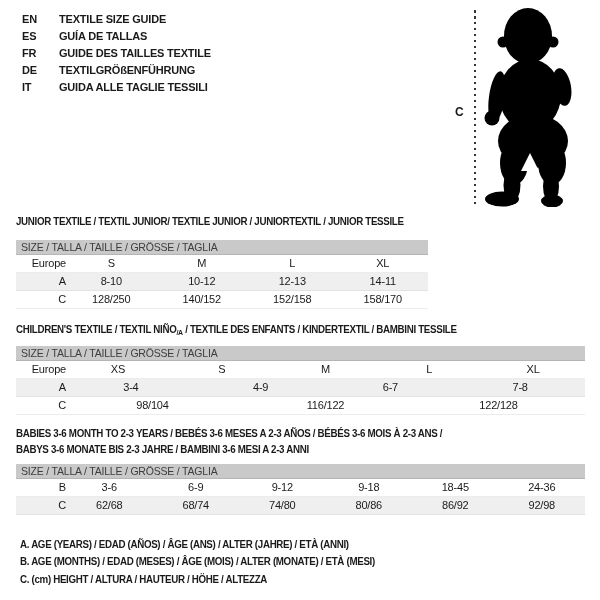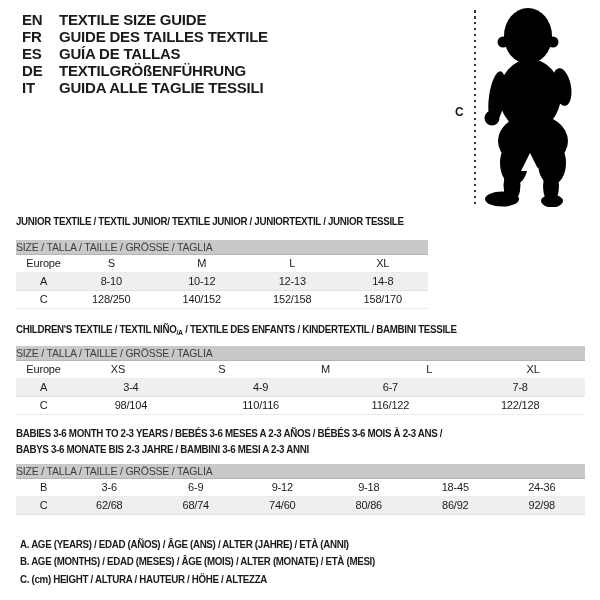--- a/index.html
+++ b/index.html
@@ -3,46 +3,46 @@
 <meta charset="utf-8">
 <style>
   html,body { margin:0; padding:0; }
   .page {
     position:relative; width:600px; height:600px; background:#ffffff;
     font-family:"Liberation Sans", sans-serif; color:#1a1a1a; overflow:hidden;
   }
 
   
   .lang-block { position:absolute; top:11px; left:22px; font-weight:bold;
-    font-size:15px; line-height:17px; letter-spacing:-0.2px; }
+    font-size:11px; line-height:17px; letter-spacing:-0.2px; }
   .lang-row { display:flex; }
   .lang-row .code { width:37px; flex:0 0 37px; }
 
   
   .measure-line { position:absolute; left:474px; top:10px; width:2px; height:196px;
     background:repeating-linear-gradient(to bottom,#333 0px,#333 2.5px,transparent 2.5px,transparent 6px); }
   .measure-label { position:absolute; left:455px; top:105px; font-weight:bold; font-size:12px; }
   .silhouette { position:absolute; left:483px; top:5px; }
 
   
   .tbl-title { position:absolute; left:16px; font-weight:bold; font-size:10.5px;
     letter-spacing:-0.35px; line-height:15.5px; white-space:nowrap;
     transform:scaleX(0.93); transform-origin:0 0; }
   .tbl-title .sub { font-size:7.5px; vertical-align:-2px; }
   #t3-title { white-space:normal; width:600px; }
   #t3-title span { display:block; }
 
   
   .size-table { position:absolute; left:16px; font-size:11px; letter-spacing:-0.2px; }
   .bar { height:15px; line-height:15px; background:#c9c9c9; color:#3d3d3d;
-    font-size:10.5px; border-bottom:1px solid #b5b5b5; box-sizing:border-box; }
+    padding-left:5px; font-size:10.5px; border-bottom:1px solid #b5b5b5; box-sizing:border-box; }
   .row { display:flex; height:17px; line-height:17px; border-bottom:1px solid #ececec; }
   .row.alt { background:#efefef; border-bottom:1px solid #e2e2e2; }
   .cell { flex:1; text-align:center; }
-  .cell.label { flex:0 0 45px; text-align:center; padding-left:5px; }
+  .cell.label { flex:0 0 45px; text-align:right; padding-left:5px; }
   #t1 { top:240px; width:412px; }
   #t2 { top:346px; width:569px; }
   #t3 { top:464px; width:569px; }
   #t1-title { top:214px; }
   #t2-title { top:322px; }
   #t3-title { top:426px; }
 
   
   .footnotes { position:absolute; left:20px; top:536px; font-weight:bold;
     font-size:10.5px; line-height:17.3px; letter-spacing:-0.35px; white-space:nowrap;
@@ -52,26 +52,26 @@
 <body>
 
 <div class="page">
 
   <div class="lang-block">
     <div class="lang-row">
       <span class="code">EN</span>
       <span>TEXTILE SIZE GUIDE</span>
     </div>
     <div class="lang-row">
+      <span class="code">ES</span>
+      <span>GUÍA DE TALLAS</span>
+    </div>
+    <div class="lang-row">
       <span class="code">FR</span>
       <span>GUIDE DES TAILLES TEXTILE</span>
-    </div>
-    <div class="lang-row">
-      <span class="code">ES</span>
-      <span>GUÍA DE TALLAS</span>
     </div>
     <div class="lang-row">
       <span class="code">DE</span>
       <span>TEXTILGRÖßENFÜHRUNG</span>
     </div>
     <div class="lang-row">
       <span class="code">IT</span>
       <span>GUIDA ALLE TAGLIE TESSILI</span>
     </div>
   </div>
@@ -107,21 +107,21 @@
       <div class="cell">S</div>
       <div class="cell">M</div>
       <div class="cell">L</div>
       <div class="cell">XL</div>
     </div>
     <div class="row alt">
       <div class="cell label">A</div>
       <div class="cell">8-10</div>
       <div class="cell">10-12</div>
       <div class="cell">12-13</div>
-      <div class="cell">14-8</div>
+      <div class="cell">14-11</div>
     </div>
     <div class="row">
       <div class="cell label">C</div>
       <div class="cell">128/250</div>
       <div class="cell">140/152</div>
       <div class="cell">152/158</div>
       <div class="cell">158/170</div>
     </div>
   </div>
 
@@ -141,21 +141,20 @@
     <div class="row alt">
       <div class="cell label">A</div>
       <div class="cell">3-4</div>
       <div class="cell">4-9</div>
       <div class="cell">6-7</div>
       <div class="cell">7-8</div>
     </div>
     <div class="row">
       <div class="cell label">C</div>
       <div class="cell">98/104</div>
-      <div class="cell">110/116</div>
       <div class="cell">116/122</div>
       <div class="cell">122/128</div>
     </div>
   </div>
 
   <div class="tbl-title" id="t3-title">
     <span>BABIES 3-6 MONTH TO 2-3 YEARS / BEBÉS 3-6 MESES A 2-3 AÑOS / BÉBÉS 3-6 MOIS À 2-3 ANS /</span>
     <span>BABYS 3-6 MONATE BIS 2-3 JAHRE / BAMBINI 3-6 MESI A 2-3 ANNI</span>
   </div>
   <div class="size-table" id="t3">
@@ -166,21 +165,21 @@
       <div class="cell">6-9</div>
       <div class="cell">9-12</div>
       <div class="cell">9-18</div>
       <div class="cell">18-45</div>
       <div class="cell">24-36</div>
     </div>
     <div class="row alt">
       <div class="cell label">C</div>
       <div class="cell">62/68</div>
       <div class="cell">68/74</div>
-      <div class="cell">74/60</div>
+      <div class="cell">74/80</div>
       <div class="cell">80/86</div>
       <div class="cell">86/92</div>
       <div class="cell">92/98</div>
     </div>
   </div>
 
   <div class="footnotes">
     <div>A. AGE (YEARS) / EDAD (AÑOS) / ÂGE (ANS) / ALTER (JAHRE) / ETÀ (ANNI)</div>
     <div>B. AGE (MONTHS) / EDAD (MESES) / ÂGE (MOIS) / ALTER (MONATE) / ETÀ (MESI)</div>
     <div>C. (cm) HEIGHT / ALTURA / HAUTEUR / HÖHE / ALTEZZA</div>

